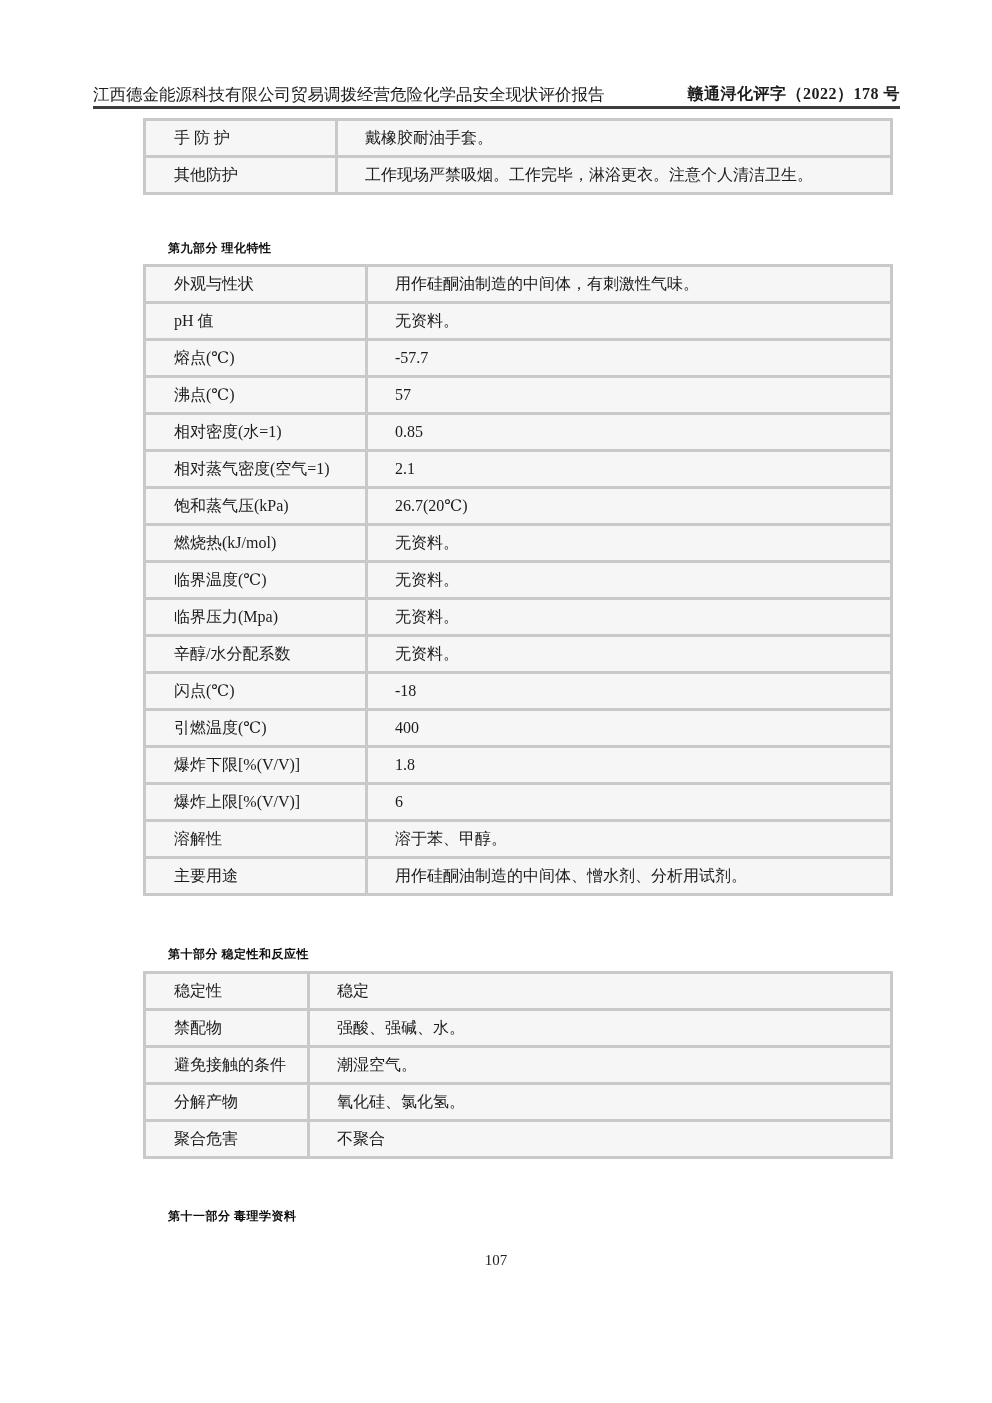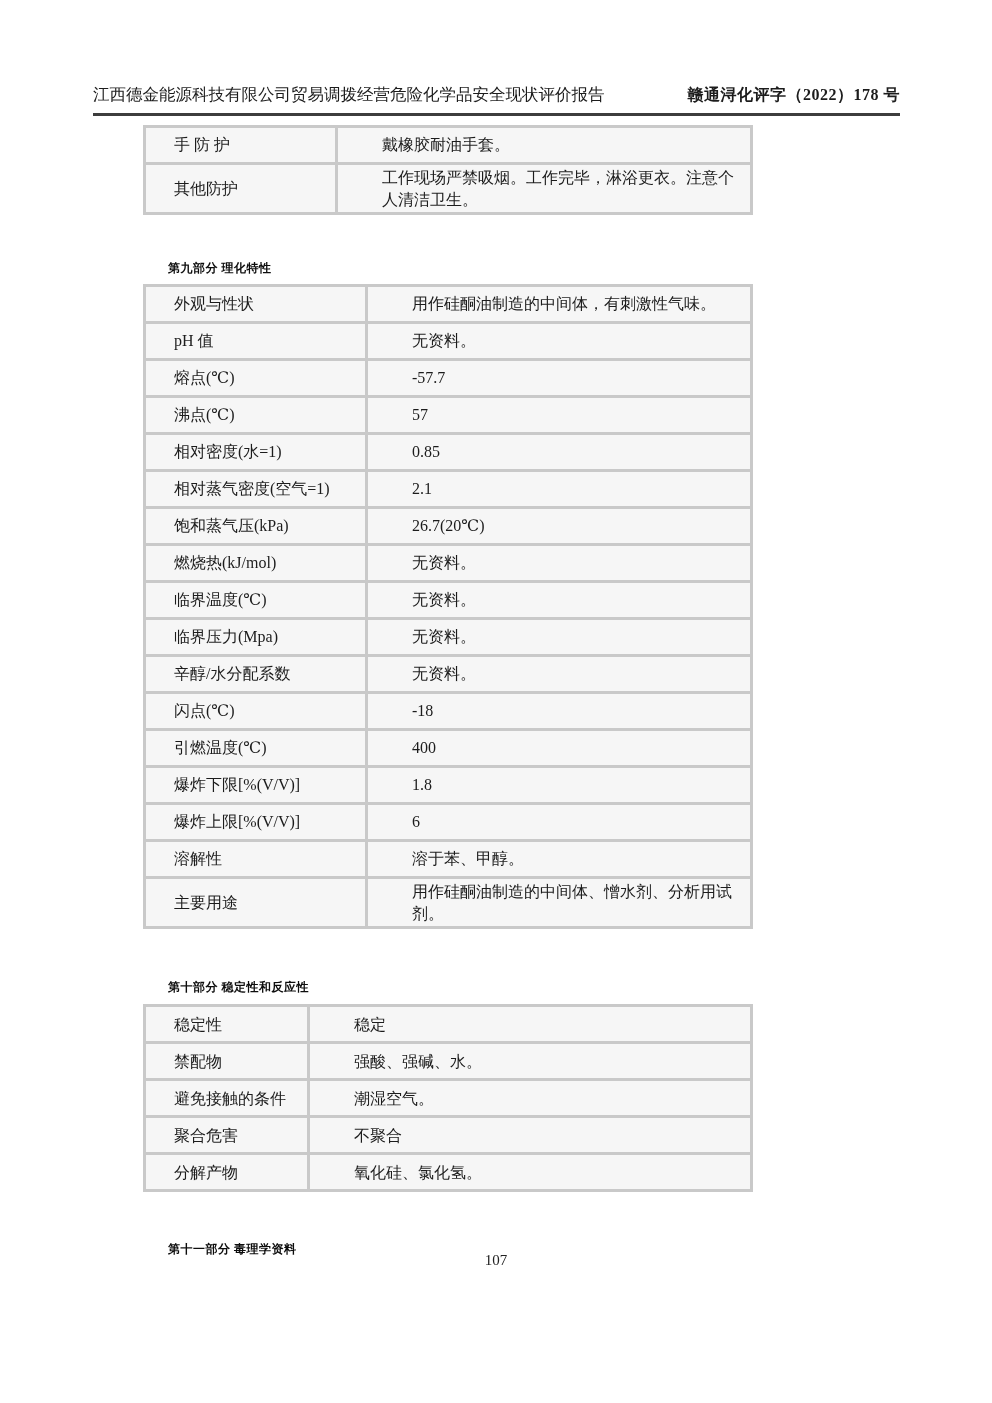--- a/index.html
+++ b/index.html
@@ -8,47 +8,46 @@
     width: 992px; height: 1403px;
     position: relative;
     font-family: "Liberation Serif", "DejaVu Serif", serif;
     color: #1c1c1c;
   }
   .page { position: absolute; inset: 0; background: #ffffff; overflow: hidden; }
 
   
   .doc-header {
     margin: 84px 92px 0 93px;
-    display: flex; justify-content: space-between; align-items: flex-end;
+    display: flex; justify-content: space-between; 
     font-size: 16.5px;
-    padding-bottom: 7px;
     border-bottom: 3px solid #3d3d3d;
     white-space: nowrap;
   }
   .doc-header .right { font-size: 16px; }
   .doc-header .right b { letter-spacing: 0.5px; }
 
   
   table.grid {
     margin-left: 143px;
-    width: 610px;
+    width: 750px;
     border-collapse: collapse;
     table-layout: fixed;
     font-size: 16px;
   }
   table.grid td {
     border: 3px solid #c9c9c9;
     background: #f6f6f6;
     height: 37px;
     vertical-align: middle;
     padding: 2px 10px 2px 28px;
     line-height: 1.35;
     overflow: hidden;
   }
-  table.grid td.value-cell { padding-left: 44px; }
+  table.grid td.value-cell { padding-left: 27px; }
   table.t1 { margin-top: 9px; }
   table.t1 col.c-label { width: 192px; }
   table.t2 col.c-label { width: 222px; }
   table.t3 col.c-label { width: 164px; }
 
   
   .section-heading {
     margin-left: 168px;
     font-weight: bold;
     font-size: 12px;
@@ -186,27 +185,27 @@
         </tr>
         <tr>
           <td class="label-cell">禁配物</td>
           <td class="value-cell">强酸、强碱、水。</td>
         </tr>
         <tr>
           <td class="label-cell">避免接触的条件</td>
           <td class="value-cell">潮湿空气。</td>
         </tr>
         <tr>
+          <td class="label-cell">分解产物</td>
+          <td class="value-cell">氧化硅、氯化氢。</td>
+        </tr>
+        <tr>
           <td class="label-cell">聚合危害</td>
           <td class="value-cell">不聚合</td>
         </tr>
-        <tr>
-          <td class="label-cell">分解产物</td>
-          <td class="value-cell">氧化硅、氯化氢。</td>
-        </tr>
       </tbody>
   </table>
 
   <div class="section-heading h11">第十一部分  毒理学资料</div>
 
   <div class="page-footer">107</div>
 
 </div>
 
 </body></html>

